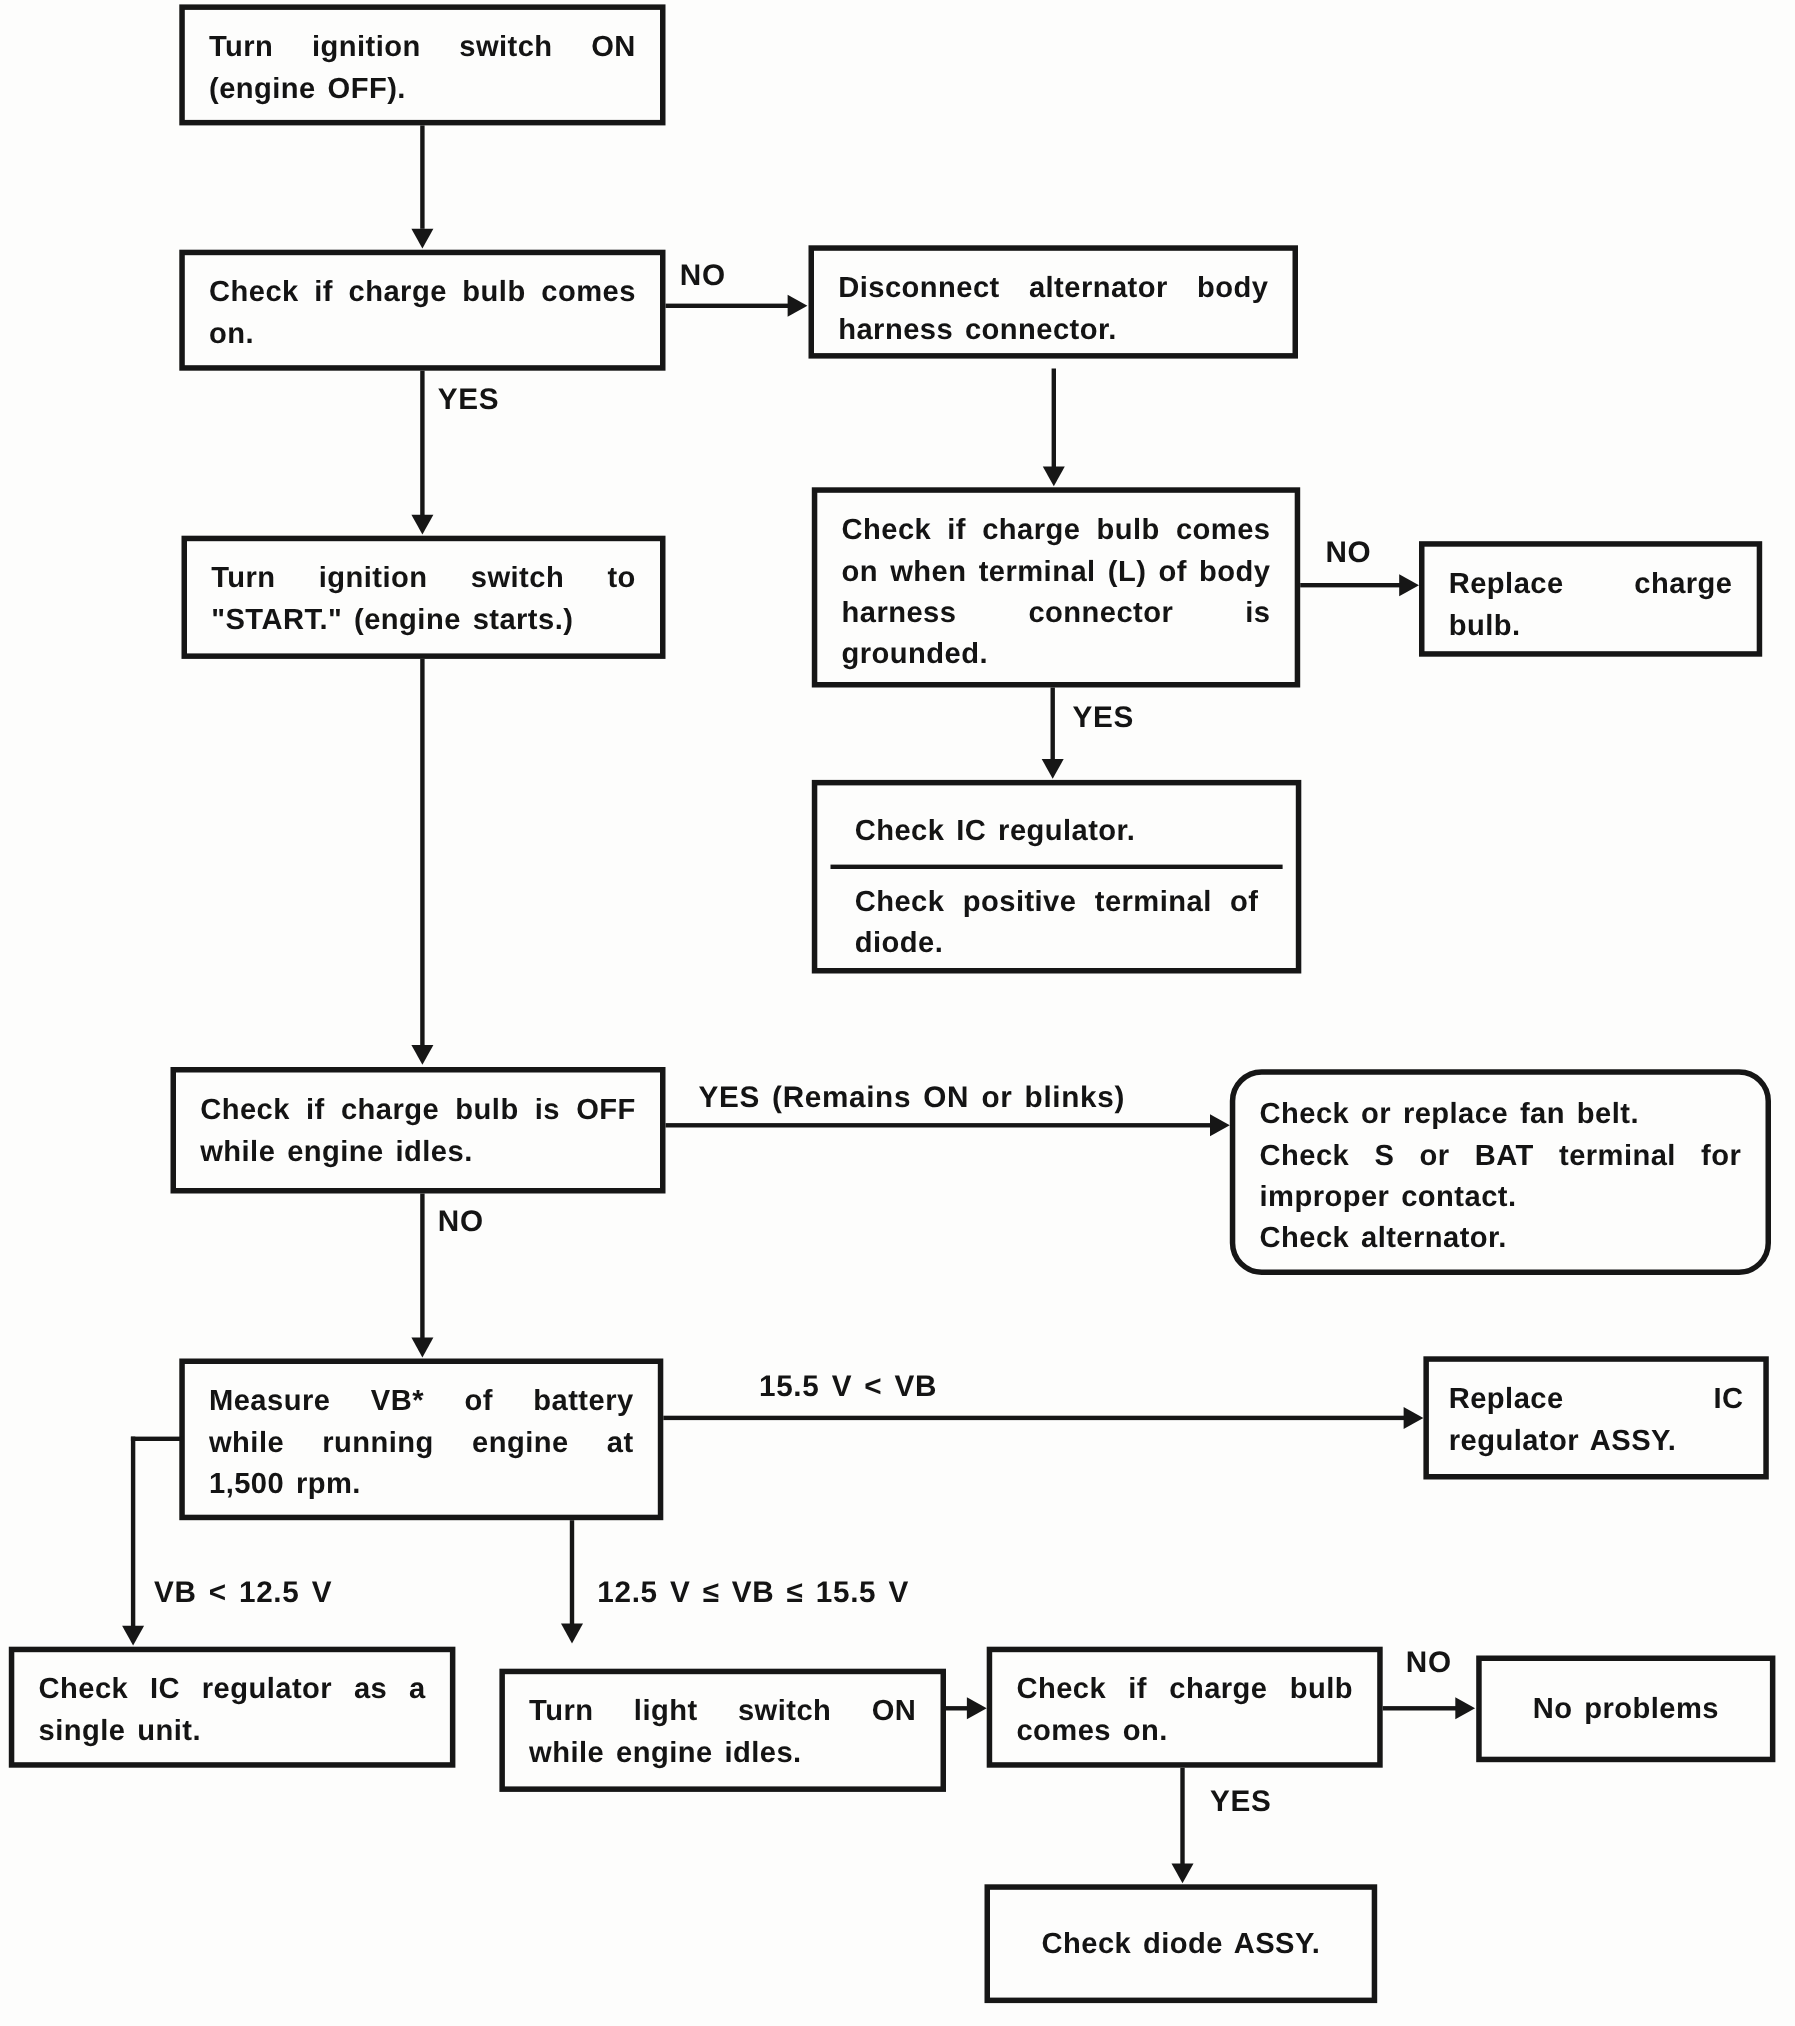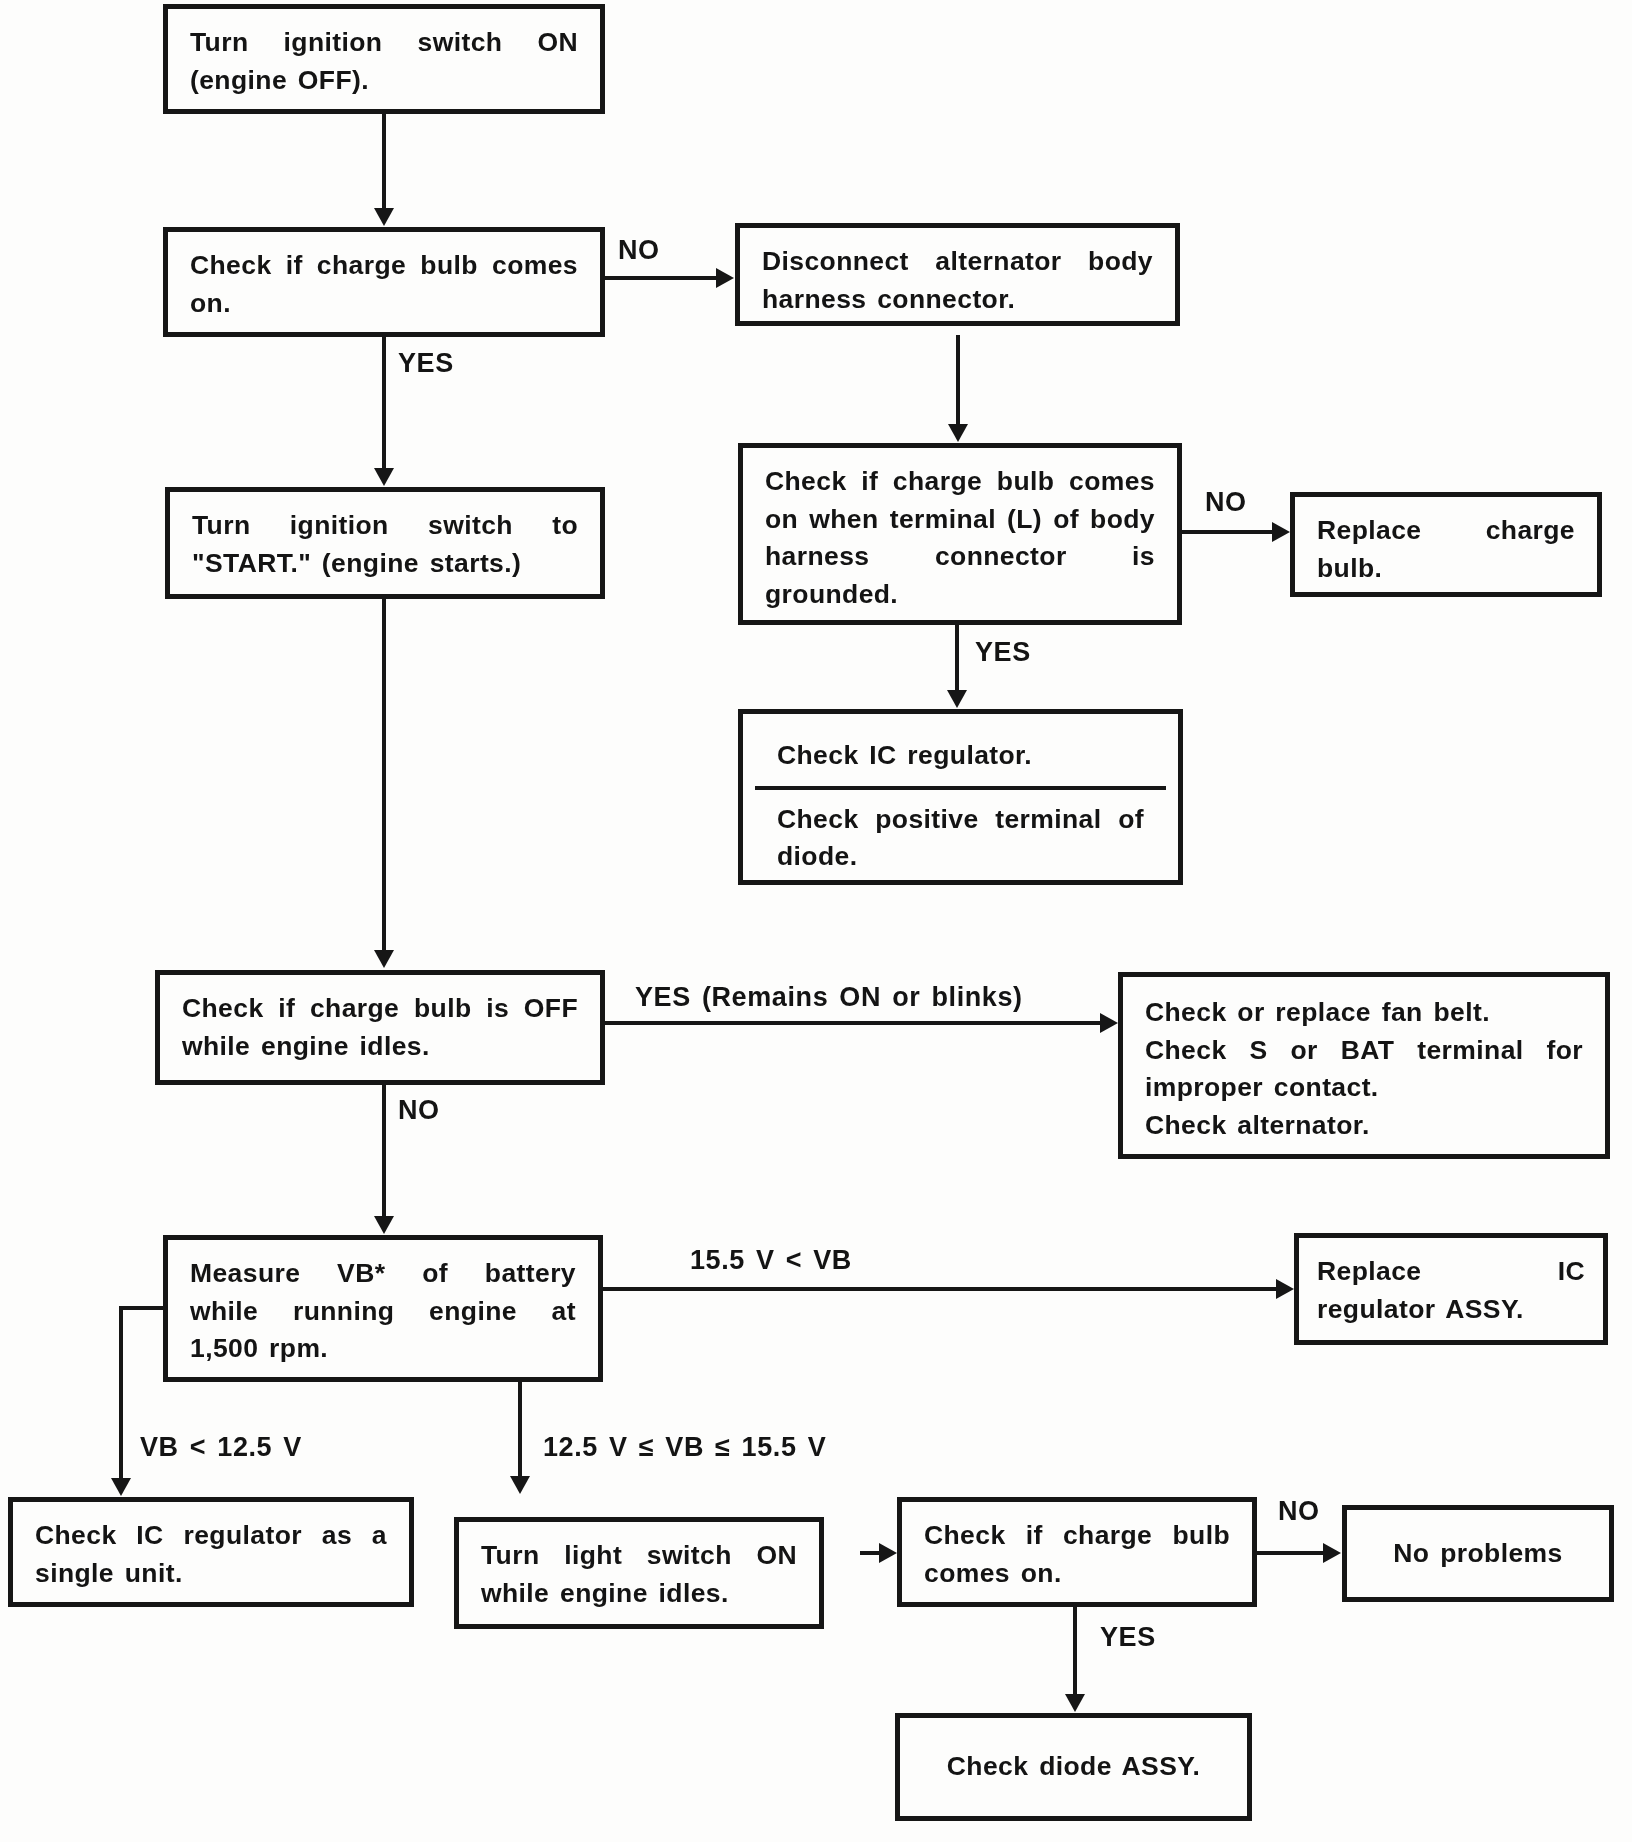--- a/index.html
+++ b/index.html
@@ -76,33 +76,33 @@
 
   <div class="node" style="left:1290px; top:492px; width:312px; height:105px;">Replace charge bulb.</div>
 
   <div class="node split" style="left:738px; top:709px; width:445px; height:176px;">
     <div class="cell top">Check IC regulator.</div>
     <div class="cell">Check positive terminal of diode.</div>
   </div>
 
   <div class="node" style="left:155px; top:970px; width:450px; height:115px;">Check if charge bulb is OFF while engine idles.</div>
 
-  <div class="node" style="left:1118px; top:972px; width:492px; height:187px; padding-top:17px;">
+  <div class="node" style="left:1118px; top:972px; width:492px; height:187px; padding-top:17px;border-radius:29px;">
     <div>Check or replace fan belt.</div>
     <div>Check S or BAT terminal for improper contact.</div>
     <div>Check alternator.</div>
   </div>
 
   <div class="node" style="left:163px; top:1235px; width:440px; height:147px;">Measure VB* of battery while running engine at 1,500 rpm.</div>
 
   <div class="node" style="left:1294px; top:1233px; width:314px; height:112px; padding:15px 18px;">Replace IC regulator ASSY.</div>
 
   <div class="node" style="left:8px; top:1497px; width:406px; height:110px;">Check IC regulator as a single unit.</div>
 
-  <div class="node" style="left:454px; top:1517px; width:370px; height:112px;">Turn light switch ON while engine idles.</div>
+  <div class="node" style="left:454px; top:1517px; width:406px; height:112px;">Turn light switch ON while engine idles.</div>
 
   <div class="node" style="left:897px; top:1497px; width:360px; height:110px;">Check if charge bulb comes on.</div>
 
   <div class="node center" style="left:1342px; top:1505px; width:272px; height:97px;">No problems</div>
 
   <div class="node center" style="left:895px; top:1713px; width:357px; height:108px;">Check diode ASSY.</div>
 
   <div class="v-line" style="left:382px; top:114px; height:94px;"></div>
   <div class="tri-down" style="left:374px; top:208px;"></div>
 

